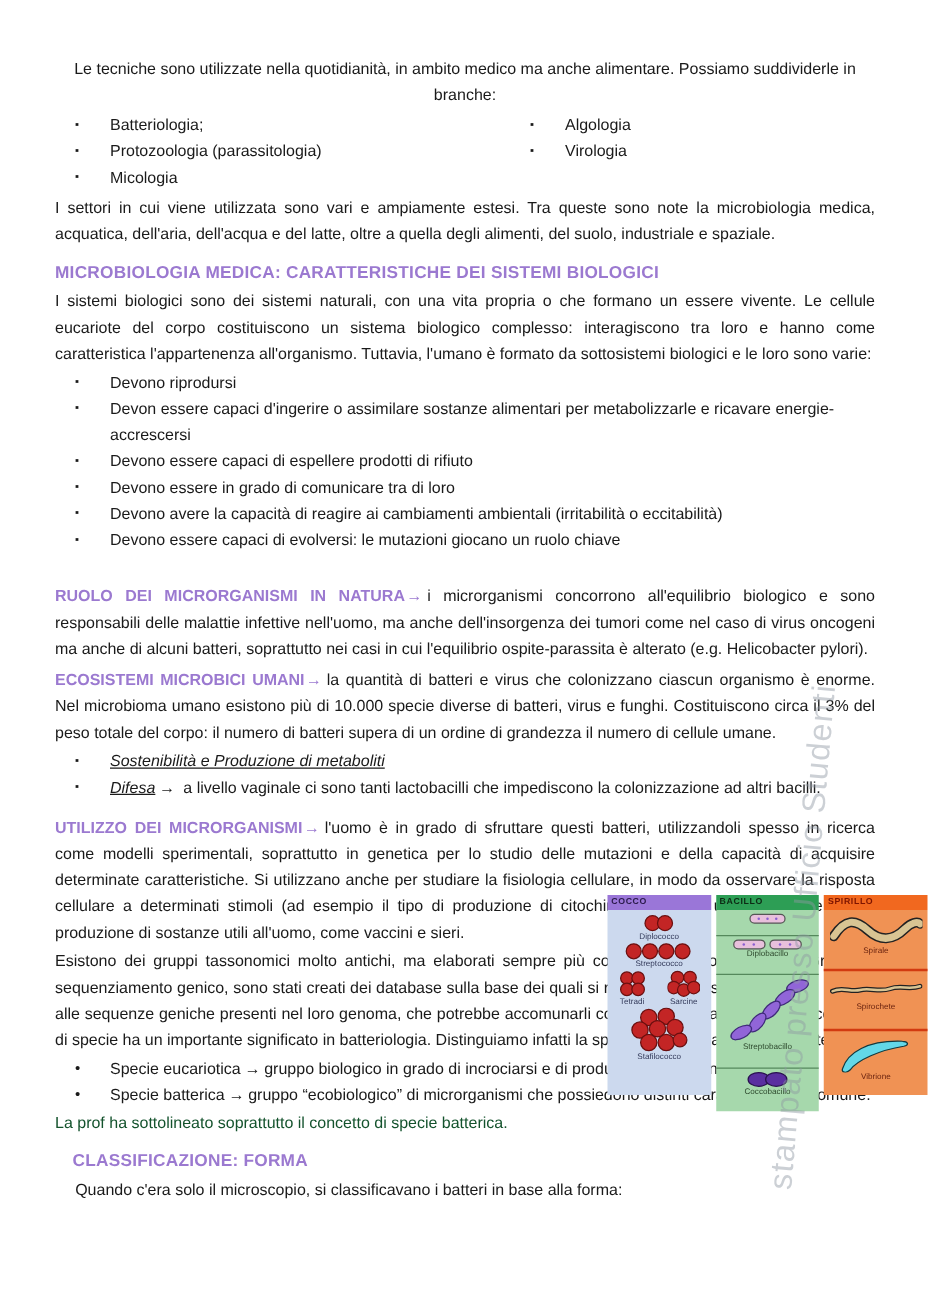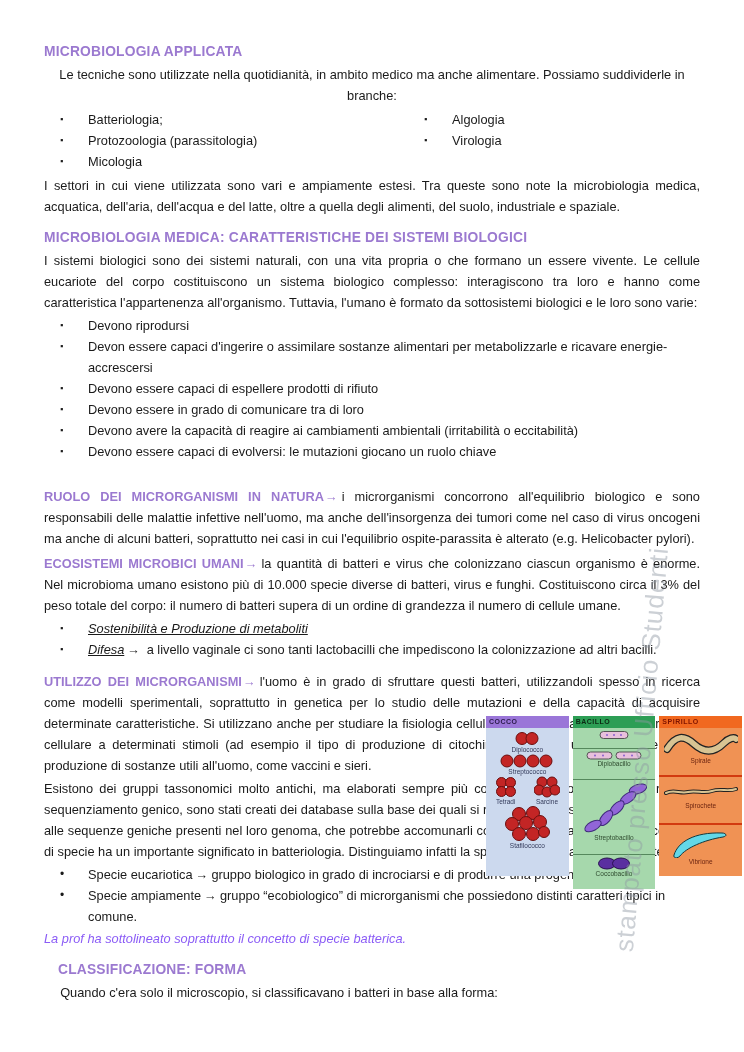--- a/index.html
+++ b/index.html
@@ -24,21 +24,21 @@
   .arrow{color:#9b79d0;font-weight:bold;margin:0 4px 0 1px;}
   .arrow-dark{color:#1a1a1a;font-weight:bold;margin:0 3px;}
   ul{list-style:none;margin:1px 0;padding:0;}
   li{position:relative;padding-left:44px;line-height:21px;}
   li .mk{position:absolute;left:16px;top:0;}
   li .mk.sq{font-size:9px;top:0px;}
   li .mk.rd{font-size:12px;}
   .two-col{display:grid;grid-template-columns:364px 292px;}
   .b{font-weight:normal;margin-top:39px;}
   .u{text-decoration:underline;font-style:italic;}
-  .note-red{color:#8b5cf6;font-style:italic;margin:1px 0 2px 0;}
+  .note-red{color:#14532d;margin:1px 0 2px 0;}
   .narrow{width:442px;margin-left:14px;}
   
   .watermark{
     position:absolute;left:432px;top:739px;width:420px;
     transform:rotate(-85deg);
     font-size:26px;color:#8f98a3;opacity:.45;letter-spacing:1px;
     text-align:center;white-space:nowrap;pointer-events:none;z-index:5;
   }
   
   .diagram{
@@ -63,21 +63,20 @@
   .pair{display:flex;justify-content:space-around;}
   svg{display:block;margin:0 auto;}
 </style>
 </head>
 <body>
 
 <div class="page">
 
   <div class="watermark">stampato presso Ufficio Studenti</div>
 
-  <h2 class="sec first">MICROBIOLOGIA APPLICATA</h2>
   <p class="body">Le tecniche sono utilizzate nella quotidianità, in ambito medico ma anche alimentare. Possiamo suddividerle in branche:</p>
   <div class="two-col">
     <ul>
       <li><span class="mk sq">▪</span><span>Batteriologia;</span></li>
       <li><span class="mk sq">▪</span><span>Protozoologia (parassitologia)</span></li>
       <li><span class="mk sq">▪</span><span>Micologia</span></li>
     </ul>
     <ul>
       <li><span class="mk sq">▪</span><span>Algologia</span></li>
       <li><span class="mk sq">▪</span><span>Virologia</span></li>
@@ -110,21 +109,21 @@
 
   <p class="body just" style="margin-top:11px;">
     <span class="h-inline">UTILIZZO DEI MICRORGANISMI</span><span class="arrow">→</span><span>l'uomo è in grado di sfruttare questi batteri, utilizzandoli spesso in ricerca come modelli sperimentali, soprattutto in genetica per lo studio delle mutazioni e della capacità di acquisire determinate caratteristiche. Si utilizzano anche per studiare la fisiologia cellulare, in modo da osservare la risposta cellulare a determinati stimoli (ad esempio il tipo di produzione di citochine). Vengono utilizzati anche per la produzione di sostanze utili all'uomo, come vaccini e sieri.</span>
   </p>
 
   <p class="body just">
     <span>Esistono dei </span><span class="b">gruppi tassonomici molto antichi</span><span>, ma elaborati sempre più con i sistemi moderni di AI. Grazie al sequenziamento genico, sono stati creati dei database sulla base dei quali si riescono a classificare i batteri in base alle sequenze geniche presenti nel loro genoma, che potrebbe accomunarli con una particolare famiglia. Il concetto di specie ha un importante significato in batteriologia. Distinguiamo infatti la specie eucariotica da quella batterica.</span>
   </p>
   <ul>
     <li><span class="mk rd">•</span><span class="b">Specie eucariotica</span><span class="arrow-dark">→</span><span>gruppo biologico in grado di incrociarsi e di produrre una progenie fertile.</span></li>
-    <li><span class="mk rd">•</span><span class="b">Specie ampiamente</span><span class="arrow-dark">→</span><span>gruppo “ecobiologico” di microrganismi che possiedono distinti caratteri tipici in comune.</span></li>
+    <li><span class="mk rd">•</span><span class="b">Specie batterica</span><span class="arrow-dark">→</span><span>gruppo “ecobiologico” di microrganismi che possiedono distinti caratteri tipici in comune.</span></li>
   </ul>
   <p class="note-red">La prof ha sottolineato soprattutto il concetto di specie batterica.</p>
 
   <div class="narrow">
     <h2 class="sec">CLASSIFICAZIONE: FORMA</h2>
     <p class="body">Quando c'era solo il microscopio, si classificavano i batteri in base alla forma:</p>
 
   </div>
 
   <div class="diagram">

